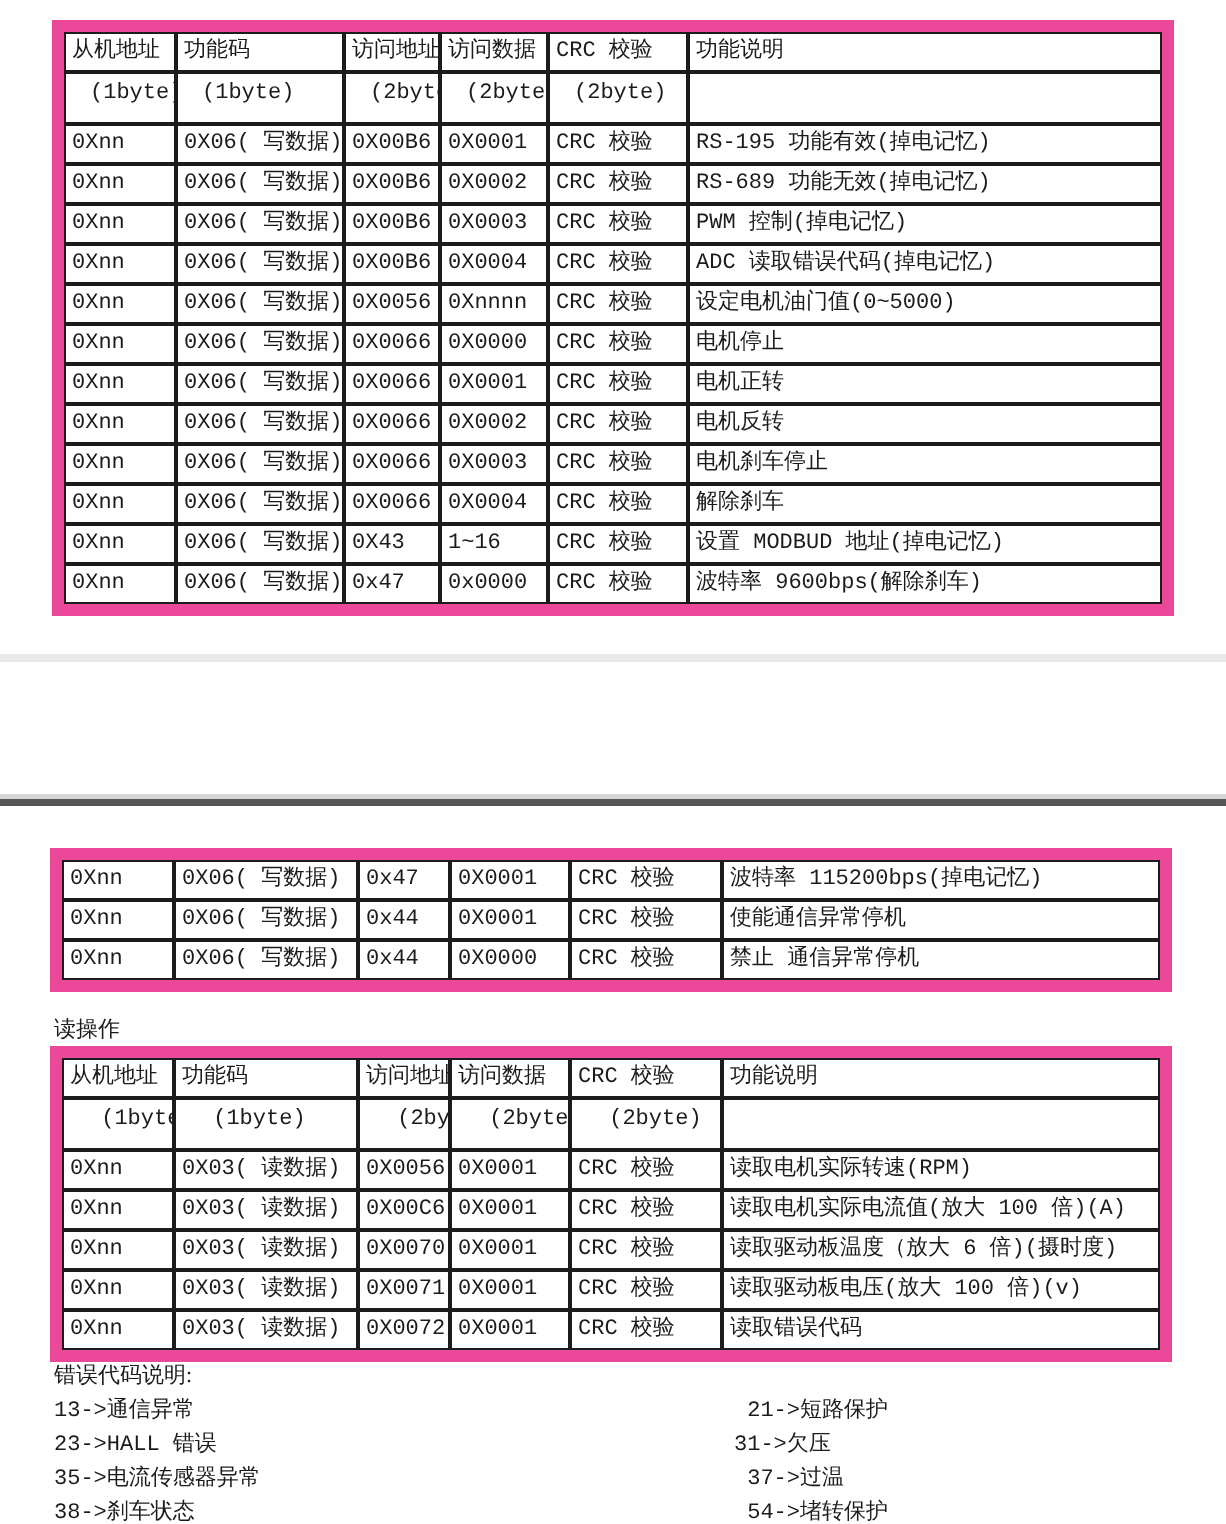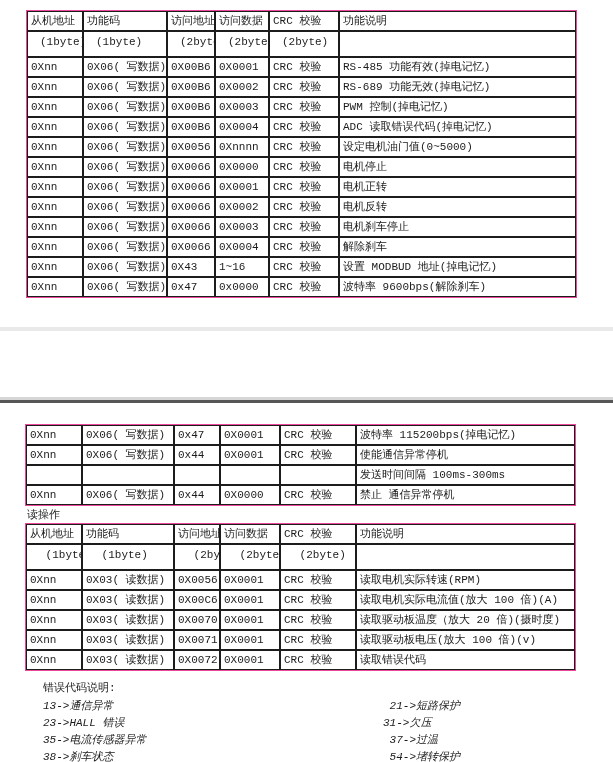--- a/index.html
+++ b/index.html
@@ -4,42 +4,42 @@
 <style>
   html,body{margin:0;padding:0;background:#fff;}
   body{
     width:613px;height:762px;position:relative;overflow:hidden;
     font-family:"Liberation Mono","DejaVu Sans Mono",monospace;
     font-size:11px;color:#1b1b1b;
   }
   .abs{position:absolute;}
   table.t{
     border-collapse:separate;border-spacing:0;table-layout:fixed;
-    width:549px;border:1px solid #ec4899;font-family:Liberation Mono, monospace;
+    width:549px;border:6px solid #ec4899;font-family:Liberation Mono, monospace;
   }
   table.t td{
     border:1px solid #1c1c1c;box-sizing:border-box;
     height:20px;padding:1px 3px;vertical-align:middle;
     white-space:pre;overflow:hidden;line-height:15px;
   }
   tbody.head tr:nth-child(2) td{height:26px;vertical-align:top;padding-top:3px;padding-left:12px;}
   
   .t1 col:nth-child(1){width:56px;} .t1 col:nth-child(2){width:84px;}
   .t1 col:nth-child(3){width:48px;} .t1 col:nth-child(4){width:54px;}
   .t1 col:nth-child(5){width:70px;} .t1 col:nth-child(6){width:237px;}
   .t2 col:nth-child(1){width:56px;} .t2 col:nth-child(2){width:92px;}
   .t2 col:nth-child(3){width:46px;} .t2 col:nth-child(4){width:60px;}
   .t2 col:nth-child(5){width:76px;} .t2 col:nth-child(6){width:219px;}
   .sep-light{left:0;top:327px;width:613px;height:4px;background:#e9e9e9;}
   .sep-dark{
     left:0;top:397px;width:613px;height:6px;
     background:linear-gradient(#d6d6d6 0 45%,#565656 45% 100%);
   }
-  .label{height:15px;line-height:15px;white-space:pre;}
-  .errors .line{height:17px;line-height:17px;white-space:pre;font-style:italic;}
+  .label{height:15px;line-height:15px;white-space:pre;font-family:Liberation Serif, serif;}
+  .errors .line{height:17px;line-height:17px;white-space:pre;}
   .err-right{position:absolute;left:340px;top:17px;}
   .err-left{position:absolute;left:0;top:17px;}
 </style>
 </head>
 <body>
 
 <div class="abs" style="left:26px;top:10px;">
   <table class="t t1">
     <colgroup>
         <col>
@@ -67,21 +67,21 @@
           <td></td>
         </tr>
       </tbody>
     <tbody>
         <tr>
           <td>0Xnn</td>
           <td>0X06( 写数据)</td>
           <td>0X00B6</td>
           <td>0X0001</td>
           <td>CRC 校验</td>
-          <td>RS-485 功能有效(掉电记忆)</td>
+          <td>RS-195 功能有效(掉电记忆)</td>
         </tr>
         <tr>
           <td>0Xnn</td>
           <td>0X06( 写数据)</td>
           <td>0X00B6</td>
           <td>0X0002</td>
           <td>CRC 校验</td>
           <td>RS-689 功能无效(掉电记忆)</td>
         </tr>
         <tr>
@@ -190,28 +190,20 @@
           <td>CRC 校验</td>
           <td>波特率 115200bps(掉电记忆)</td>
         </tr>
         <tr>
           <td>0Xnn</td>
           <td>0X06( 写数据)</td>
           <td>0x44</td>
           <td>0X0001</td>
           <td>CRC 校验</td>
           <td>使能通信异常停机</td>
-        </tr>
-        <tr>
-          <td></td>
-          <td></td>
-          <td></td>
-          <td></td>
-          <td></td>
-          <td>发送时间间隔 100ms-300ms</td>
         </tr>
         <tr>
           <td>0Xnn</td>
           <td>0X06( 写数据)</td>
           <td>0x44</td>
           <td>0X0000</td>
           <td>CRC 校验</td>
           <td>禁止 通信异常停机</td>
         </tr>
       </tbody>
@@ -264,21 +256,21 @@
           <td>0X0001</td>
           <td>CRC 校验</td>
           <td>读取电机实际电流值(放大 100 倍)(A)</td>
         </tr>
         <tr>
           <td>0Xnn</td>
           <td>0X03( 读数据)</td>
           <td>0X0070</td>
           <td>0X0001</td>
           <td>CRC 校验</td>
-          <td>读取驱动板温度（放大 20 倍)(摄时度)</td>
+          <td>读取驱动板温度（放大 6 倍)(摄时度)</td>
         </tr>
         <tr>
           <td>0Xnn</td>
           <td>0X03( 读数据)</td>
           <td>0X0071</td>
           <td>0X0001</td>
           <td>CRC 校验</td>
           <td>读取驱动板电压(放大 100 倍)(v)</td>
         </tr>
         <tr>
@@ -286,21 +278,21 @@
           <td>0X03( 读数据)</td>
           <td>0X0072</td>
           <td>0X0001</td>
           <td>CRC 校验</td>
           <td>读取错误代码</td>
         </tr>
       </tbody>
   </table>
 </div>
 
-<div class="abs errors" style="left:27px;top:681px;width:560px;margin-left:16px;">
+<div class="abs errors" style="left:27px;top:681px;width:560px;">
   <div class="label">错误代码说明:</div>
   <div class="err-left">
     <div class="line">13-&gt;通信异常</div>
     <div class="line">23-&gt;HALL 错误</div>
     <div class="line">35-&gt;电流传感器异常</div>
     <div class="line">38-&gt;刹车状态</div>
   </div>
   <div class="err-right">
     <div class="line"> 21-&gt;短路保护</div>
     <div class="line">31-&gt;欠压</div>

